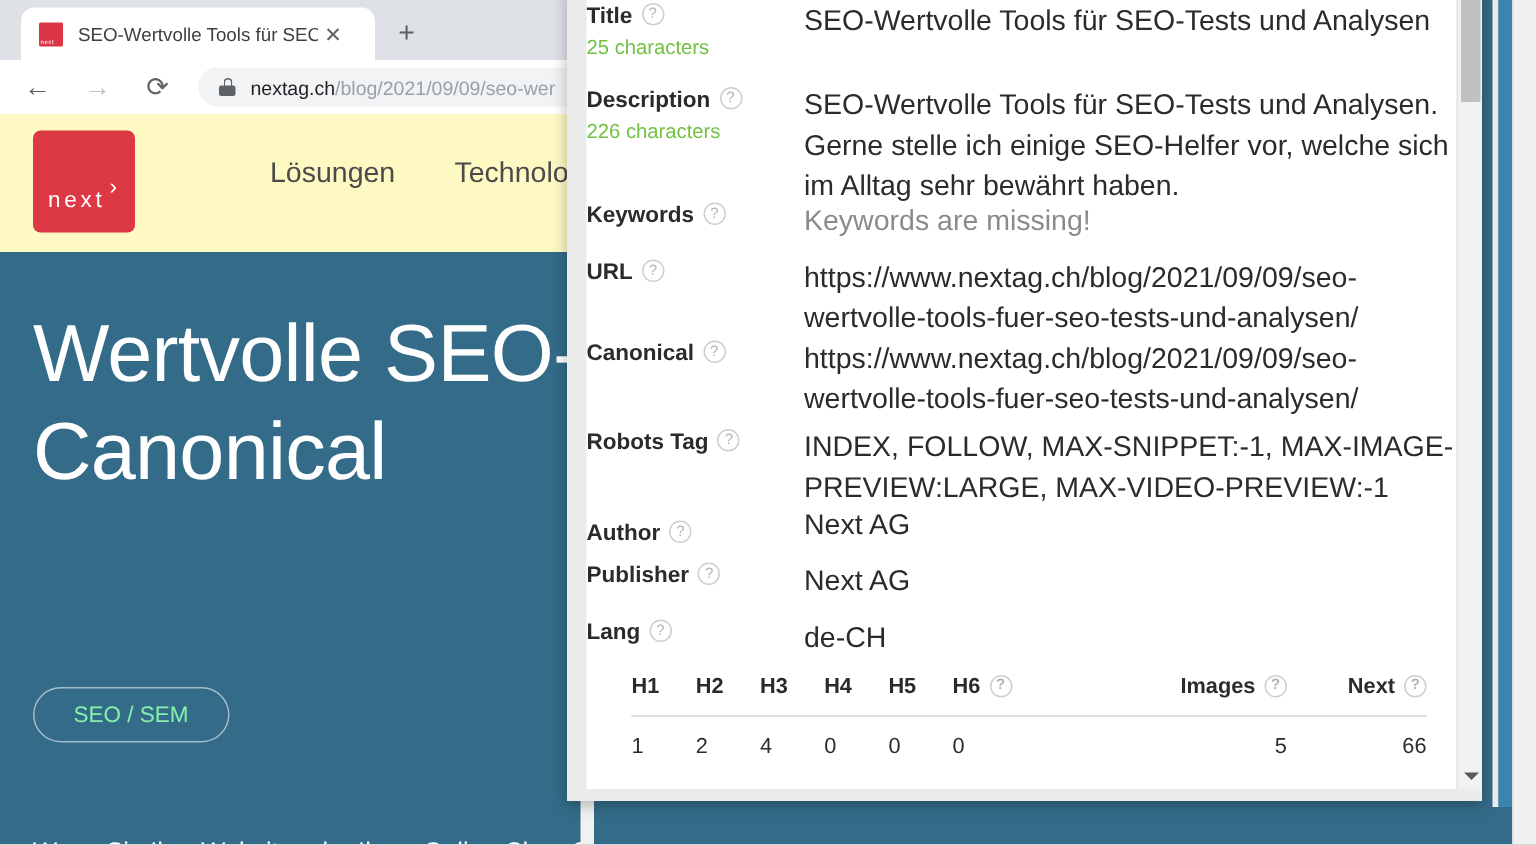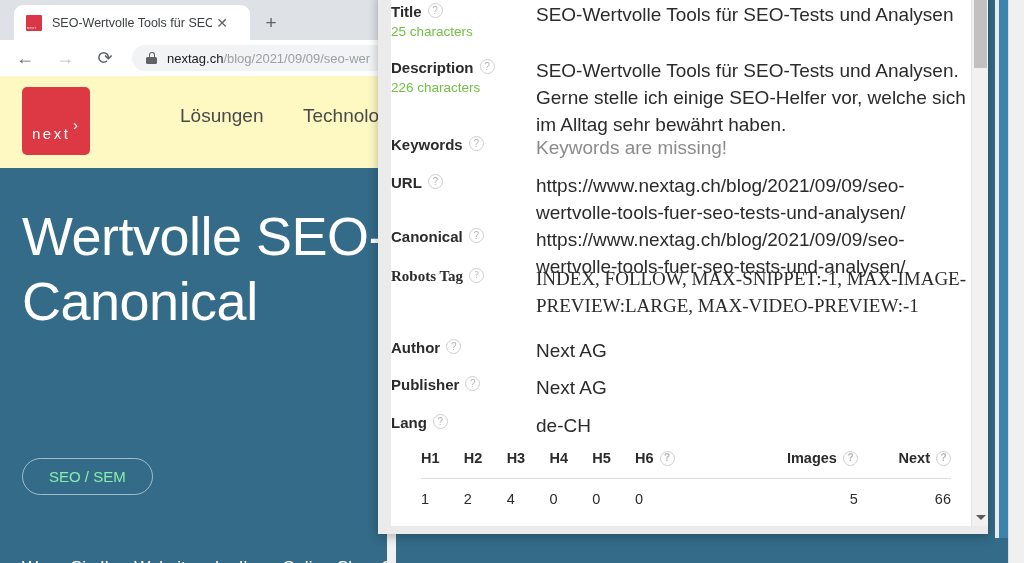--- a/index.html
+++ b/index.html
@@ -286,22 +286,22 @@
     padding-top: 2px;
     word-break: break-word;
   }
   .row-value.muted { color: #8b8b8b; }
 
   .r-title     { position:absolute; left:0; top:8px;   width:578px; }
   .r-desc      { position:absolute; left:0; top:64px;  width:578px; }
   .r-keywords  { position:absolute; left:0; top:141px; width:578px; }
   .r-url       { position:absolute; left:0; top:179px; width:578px; }
   .r-canonical { position:absolute; left:0; top:233px; width:578px; }
-  .r-robots    { position:absolute; left:0; top:272px; width:578px;font-family:Liberation Serif, serif; }
-  .r-author    { position:absolute; left:0; top:344px; width:578px; }
+  .r-robots    { position:absolute; left:0; top:292px; width:578px; }
+  .r-author    { position:absolute; left:0; top:344px; width:578px;align-items:flex-end; }
   .r-publisher { position:absolute; left:0; top:381px; width:578px; }
   .r-lang      { position:absolute; left:0; top:419px; width:578px; }
 
   
   .tbl {
     position: absolute;
     left: 30px; top: 458px;
     width: 530px;
   }
   .tbl table {

